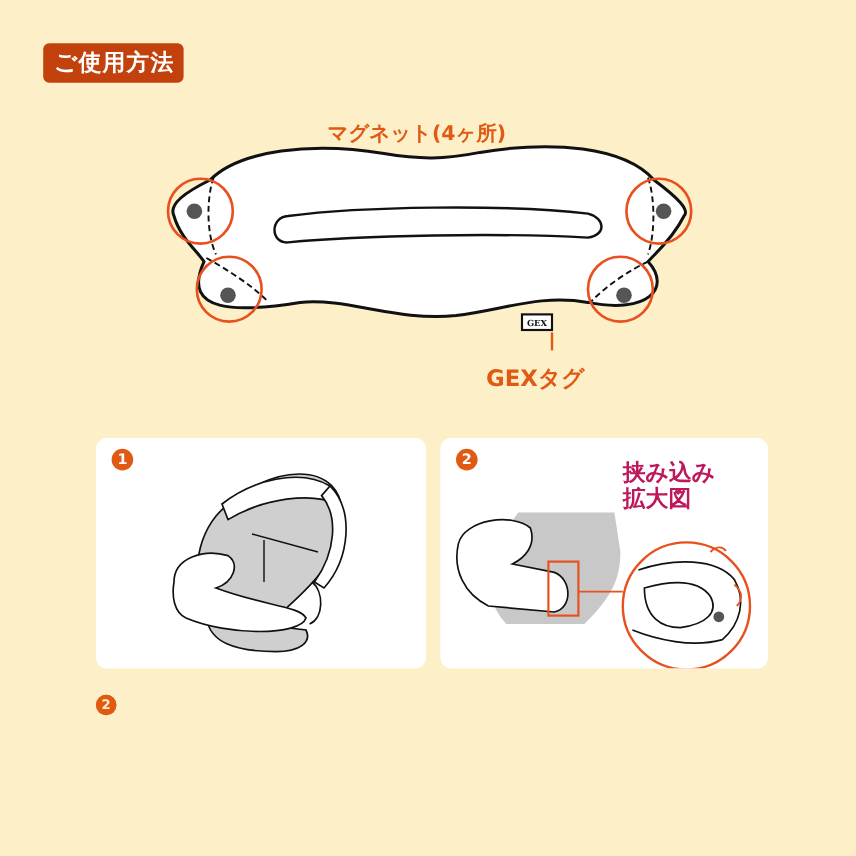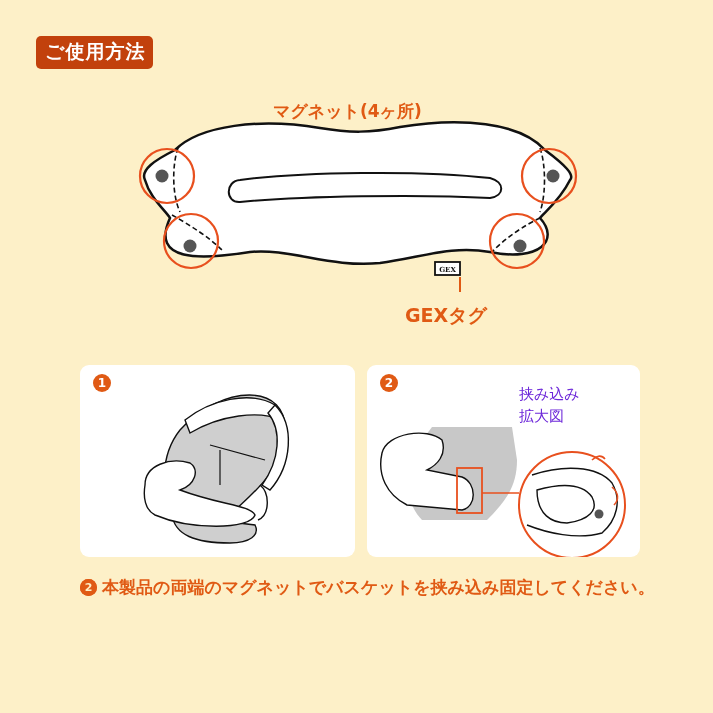--- a/index.html
+++ b/index.html
@@ -31,21 +31,21 @@
   .panel-2 { left:367px; width:273px; }
   .step-num {
     position:absolute; left:13px; top:9px;
     width:18px; height:18px; border-radius:50%;
     background:#e05a14; color:#fff;
     font-size:12px; font-weight:bold;
     text-align:center; line-height:18px;
   }
   .panel svg { position:absolute; left:0; top:0; }
   .zoom-label {
-    position:absolute; color:#6d28d9; font-size:15px; font-weight:normal;
+    position:absolute; color:#be185d; font-size:19px; font-weight:bold;
     line-height:22px;
   }
   .instructions {
     position:absolute; left:80px; top:576px; width:580px;
     color:#e05a14; font-weight:bold; font-size:17px; line-height:23px;
   }
   .instr-item { position:relative; padding-left:22px; }
   .instr-num {
     position:absolute; left:0; top:3px;
     width:17px; height:17px; border-radius:50%;
@@ -119,15 +119,14 @@
     <div>拡大図</div>
   </div>
 </div>
 
 <div class="instructions">
   <div class="instr-item">
     <span class="instr-num">1</span>
   </div>
   <div class="instr-item">
     <span class="instr-num">2</span>
-    <span>本製品の両端のマグネットでバスケットを挟み込み固定してください。</span>
   </div>
 </div>
 
 </body></html>

